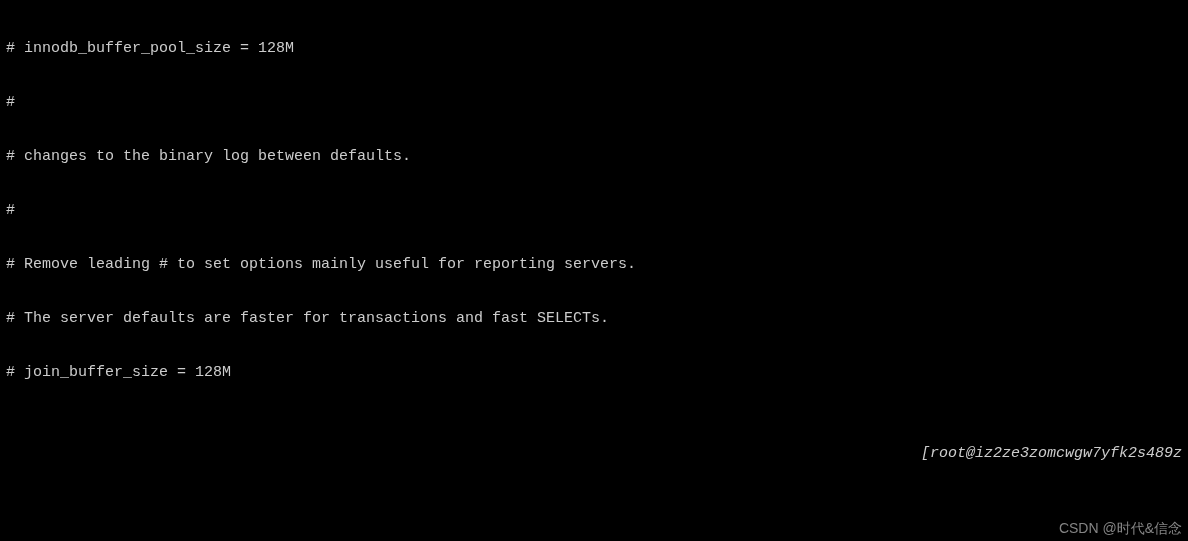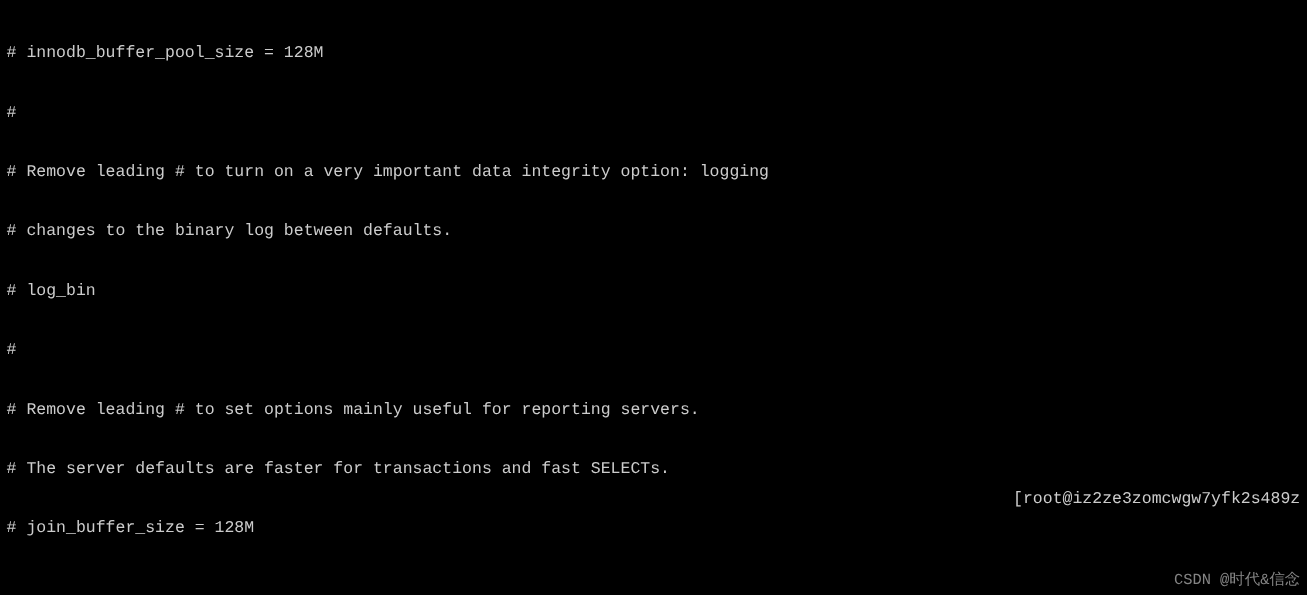--- a/index.html
+++ b/index.html
@@ -1,29 +1,27 @@
 <!DOCTYPE html>
 <html><head>
 <meta charset="utf-8">
 <style>
   html,body{margin:0;padding:0;background:#000;color:#ccc;font-family:Consolas,"Courier New",monospace;font-size:15px;line-height:18px;width:1188px;height:541px;overflow:hidden;}
   .term{padding:4px 6px;white-space:pre;}
   .ln{display:block;}
-  .overlay-right{position:absolute;right:6px;top:445px;color:#ccc;}
-  .watermark{position:absolute;right:6px;bottom:4px;color:#848484;font-size:14px;font-family:Liberation Mono, monospace;}
+  .overlay-right{position:absolute;right:6px;top:445px;color:#ccc;font-style:italic;}
+  .watermark{position:absolute;right:6px;bottom:4px;color:#848484;font-size:14px;font-family:Liberation Sans, sans-serif;}
 </style>
 </head>
 <body>
 
 <div class="term">
   <span class="ln"># innodb_buffer_pool_size = 128M</span>
   <span class="ln">#</span>
-  <span class="ln"># Remove leading # to turn on a very important data integrity option: logging</span>
   <span class="ln"># changes to the binary log between defaults.</span>
-  <span class="ln"># log_bin</span>
   <span class="ln">#</span>
   <span class="ln"># Remove leading # to set options mainly useful for reporting servers.</span>
   <span class="ln"># The server defaults are faster for transactions and fast SELECTs.</span>
   <span class="ln"># join_buffer_size = 128M</span>
   
   
   
   
   <span class="ln"></span>
   

